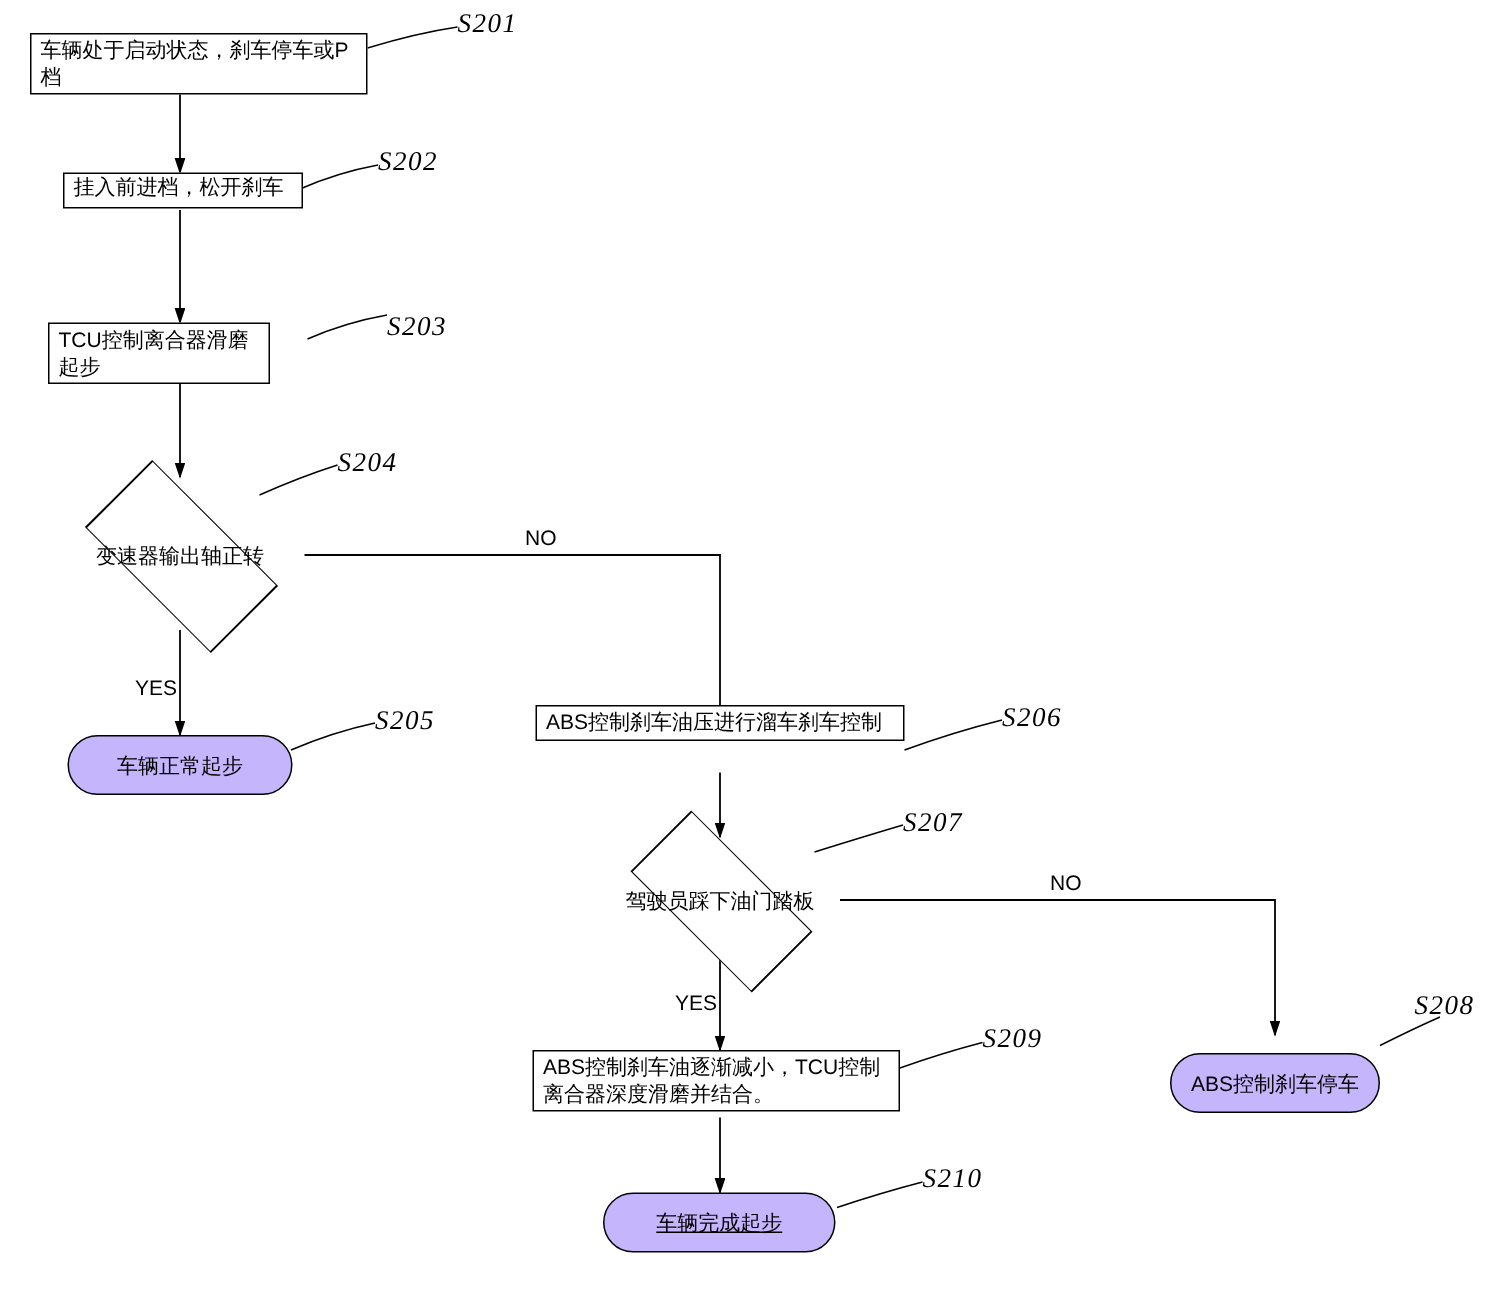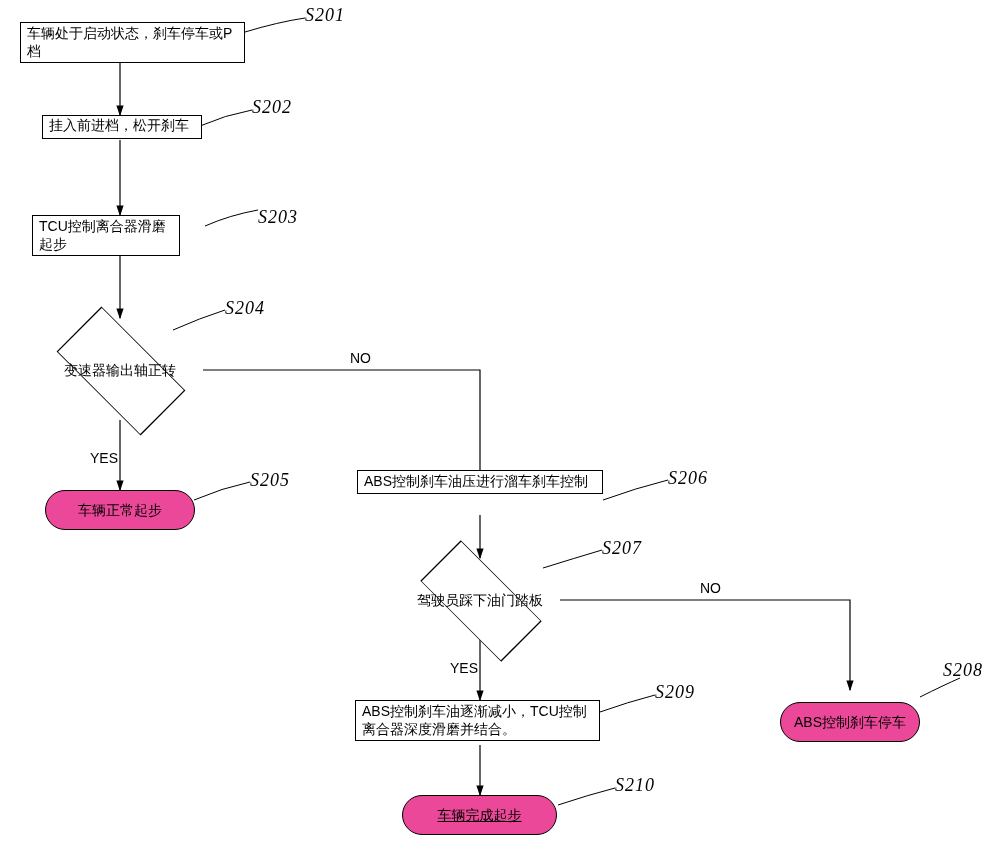--- a/index.html
+++ b/index.html
@@ -20,21 +20,21 @@
   }
   .rect {
     border: 1px solid #000;
     background: #fff;
     padding: 2px 6px;
     text-align: left;
     line-height: 1.25;
   }
   .terminator {
     border: 1px solid #000;
-    background: #ec4899;
+    background: #c4b5fd;
     border-radius: 999px;
     display: flex;
     align-items: center;
     justify-content: center;
     line-height: 1.2;
   }
   .diamond-wrap {
     position: absolute;
   }
   .diamond {

